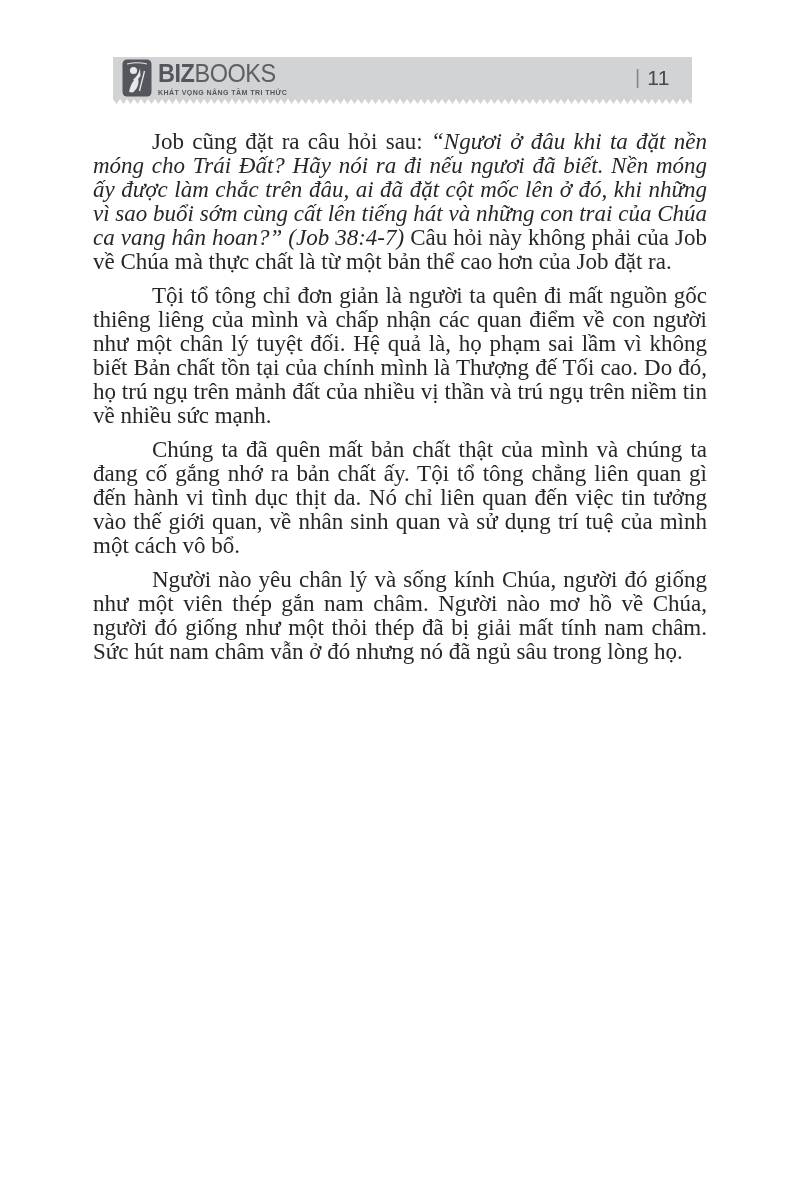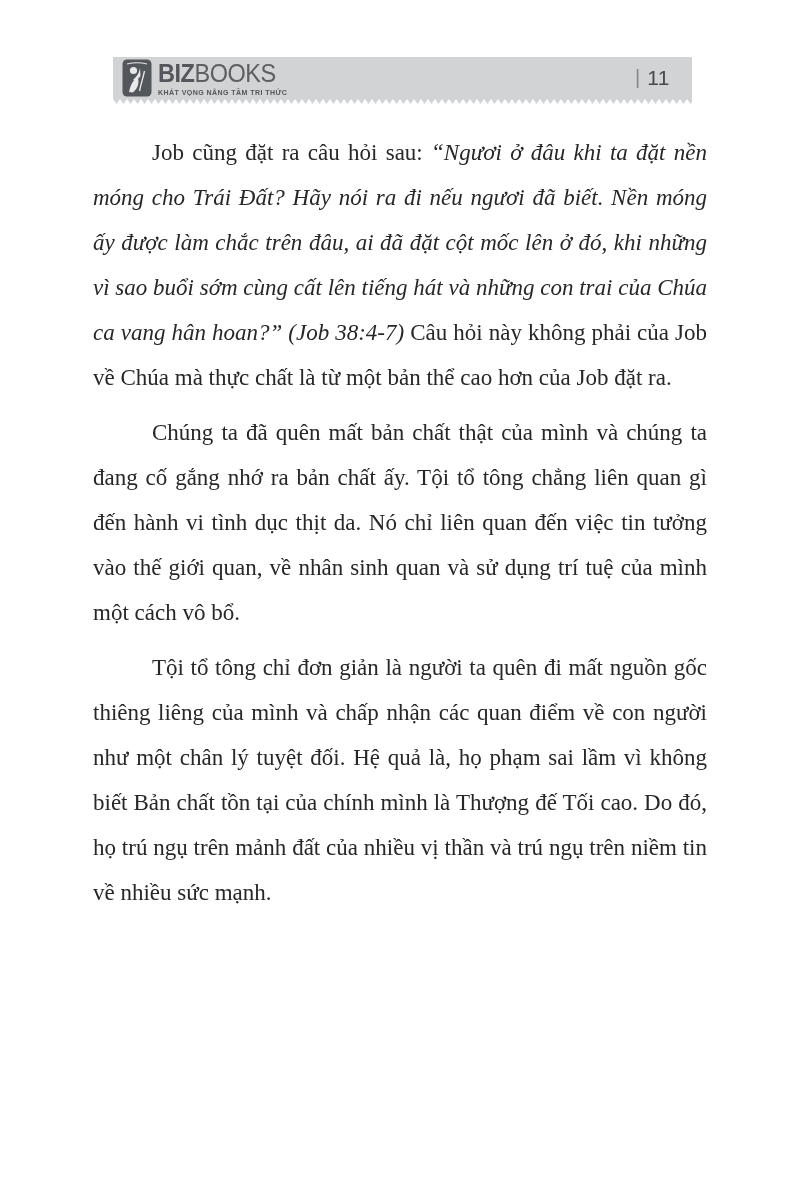--- a/index.html
+++ b/index.html
@@ -57,21 +57,21 @@
   }
   .page-num .num{
     font-size:21px;font-weight:400;color:var(--pagenum_color);
     letter-spacing:.5px;
   }
 
   
   .page-body{
     position:absolute;left:93px;top:130px;width:614px;
     color:var(--text_color);
-    font-size:23px;line-height:45px;
+    font-size:23px;line-height:24px;
     text-align:justify;
   }
   .page-body p{
     margin:0 0 10px 0;
     text-indent:59px;
   }
   .seg-italic{font-style:italic;}
 </style>
 </head>
 <body>
@@ -107,20 +107,21 @@
       <pattern id="tooth" width="7" height="5" patternUnits="userSpaceOnUse">
         <path d="M0,0 H7 L3.5,5 Z" style="fill:var(--band_color,#d2d3d4)"></path>
       </pattern>
     </defs>
     <rect width="579" height="5" fill="url(#tooth)"></rect>
   </svg>
 
   <main class="page-body">
     <p><span class="seg-normal">Job cũng đặt ra câu hỏi sau: </span><span class="seg-italic">“Ngươi ở đâu khi ta đặt nền móng cho Trái Đất? Hãy nói ra đi nếu ngươi đã biết. Nền móng ấy được làm chắc trên đâu, ai đã đặt cột mốc lên ở đó, khi những vì sao buổi sớm cùng cất lên tiếng hát và những con trai của Chúa ca vang hân hoan?” (Job 38:4-7)</span><span class="seg-normal"> Câu hỏi này không phải của Job về Chúa mà thực chất là từ một bản thể cao hơn của Job đặt ra.</span></p>
 
+    <p><span class="seg-normal">Tội tổ tông chỉ đơn giản là người ta quên đi mất nguồn gốc thiêng liêng của mình và chấp nhận các quan điểm về con người như một chân lý tuyệt đối. Hệ quả là, họ phạm sai lầm vì không biết Bản chất tồn tại của chính mình là Thượng đế Tối cao. Do đó, họ trú ngụ trên mảnh đất của nhiều vị thần và trú ngụ trên niềm tin về nhiều sức mạnh.</span></p>
+
     <p><span class="seg-normal">Chúng ta đã quên mất bản chất thật của mình và chúng ta đang cố gắng nhớ ra bản chất ấy. Tội tổ tông chẳng liên quan gì đến hành vi tình dục thịt da. Nó chỉ liên quan đến việc tin tưởng vào thế giới quan, về nhân sinh quan và sử dụng trí tuệ của mình một cách vô bổ.</span></p>
 
-    <p><span class="seg-normal">Tội tổ tông chỉ đơn giản là người ta quên đi mất nguồn gốc thiêng liêng của mình và chấp nhận các quan điểm về con người như một chân lý tuyệt đối. Hệ quả là, họ phạm sai lầm vì không biết Bản chất tồn tại của chính mình là Thượng đế Tối cao. Do đó, họ trú ngụ trên mảnh đất của nhiều vị thần và trú ngụ trên niềm tin về nhiều sức mạnh.</span></p>
-
+    <p><span class="seg-normal">Người nào yêu chân lý và sống kính Chúa, người đó giống như một viên thép gắn nam châm. Người nào mơ hồ về Chúa, người đó giống như một thỏi thép đã bị giải mất tính nam châm. Sức hút nam châm vẫn ở đó nhưng nó đã ngủ sâu trong lòng họ.</span></p>
 
   </main>
 
 </div>
 
 </body></html>

